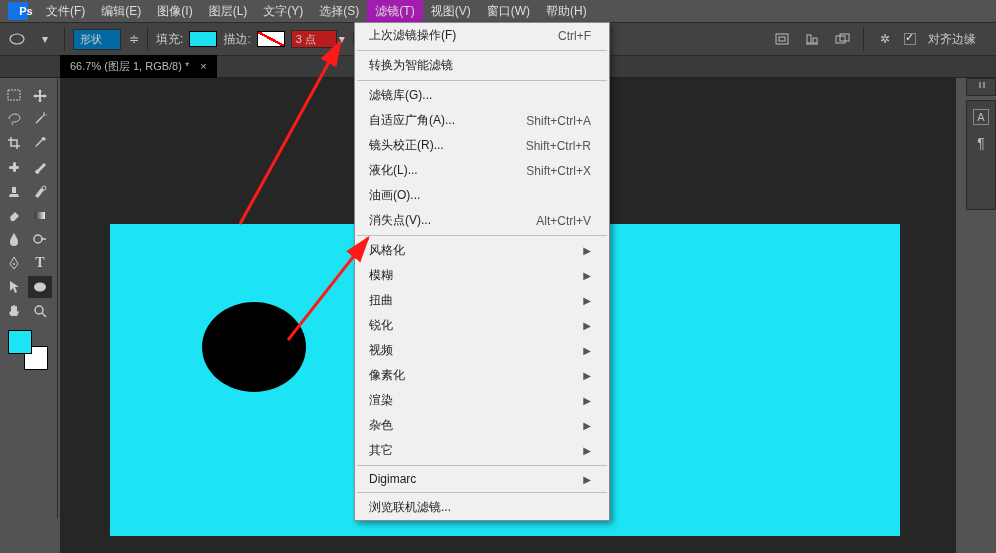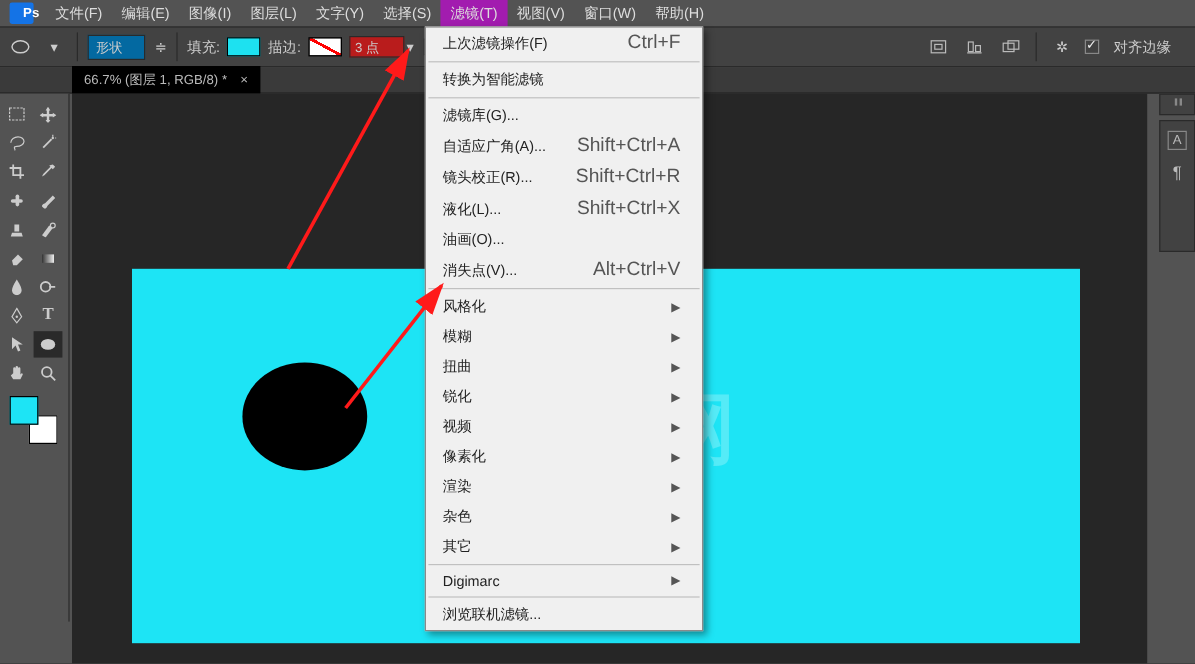--- a/index.html
+++ b/index.html
@@ -35,25 +35,25 @@
 .toolbox { position: absolute; left: 0; top: 78px; width: 58px; height: 440px; background: #535353; border-right: 1px solid #2a2a2a; display: flex; flex-wrap: wrap; padding: 6px 2px; gap: 2px; align-content: flex-start; }
 .tool { width: 24px; height: 22px; display: flex; align-items: center; justify-content: center; color: #ccc; font-size: 14px; }
 .tool.sel { background: #2a2a2a; }
 .color-swatches { width: 40px; height: 40px; position: relative; margin: 6px 0 0 6px; }
 .fg-color { position: absolute; width: 24px; height: 24px; background: #1de4f5; border: 1px solid #000; top: 0; left: 0; }
 .bg-color { position: absolute; width: 24px; height: 24px; background: #fff; border: 1px solid #000; bottom: 0; right: 0; }
 
 .right-dock { position: absolute; right: 0; top: 100px; width: 30px; height: 110px; background: #424242; border: 1px solid #2a2a2a; display: flex; flex-direction: column; align-items: center; padding-top: 8px; gap: 10px; color: #bbb; font-size: 14px; }
 .right-tab { position: absolute; right: 0; top: 78px; width: 30px; height: 18px; background: #424242; border: 1px solid #2a2a2a; }
 
-.dropdown { position: absolute; left: 354px; top: 22px; width: 232px; background: #f0f0f0; border: 1px solid #8a8a8a; box-shadow: 3px 3px 6px rgba(0,0,0,0.4); font-size: 12px; color: #222; z-index: 100; }
+.dropdown { position: absolute; left: 354px; top: 22px; width: 256px; background: #f0f0f0; border: 1px solid #8a8a8a; box-shadow: 3px 3px 6px rgba(0,0,0,0.4); font-size: 12px; color: #222; z-index: 100; }
 .dd-item { display: flex; justify-content: space-between; align-items: center; padding: 4px 18px 4px 14px; position: relative; }
 .dd-sep { height: 1px; background: #c0c0c0; margin: 2px 2px; }
 .dd-arrow { font-size: 10px; color: #555; }
-.dd-short { color: #555; font-size: 16px; }
+.dd-short { color: #555; font-size: 12px; }
 
 .red-arrow { position: absolute; z-index: 200; pointer-events: none; }
 
 .collapse-dots { position: absolute; left: 974px; top: 82px; width: 16px; height: 10px; display: flex; justify-content: center; gap: 2px; }
 .collapse-dots span { width: 2px; height: 6px; background: #888; }
 </style>
 </head>
 <body>
 
 <div class="menubar">

